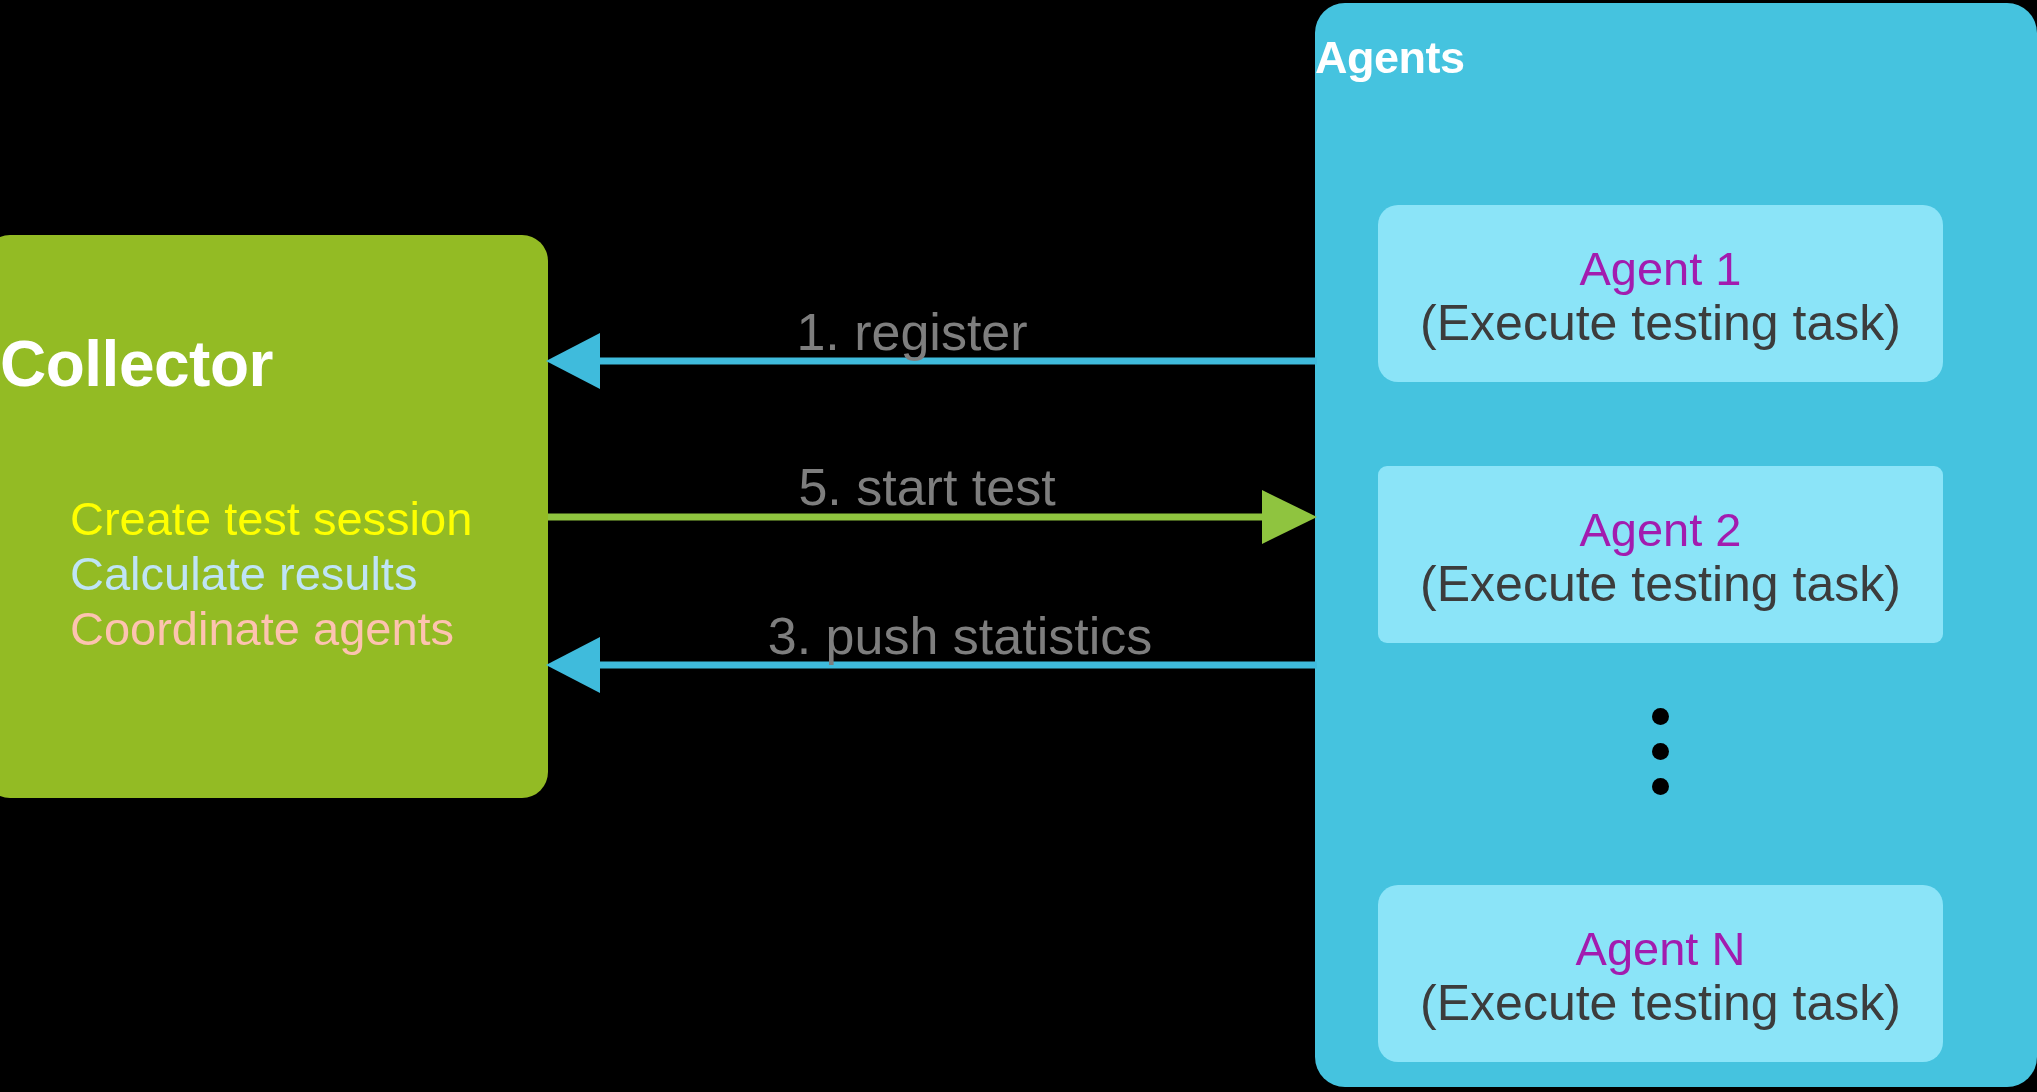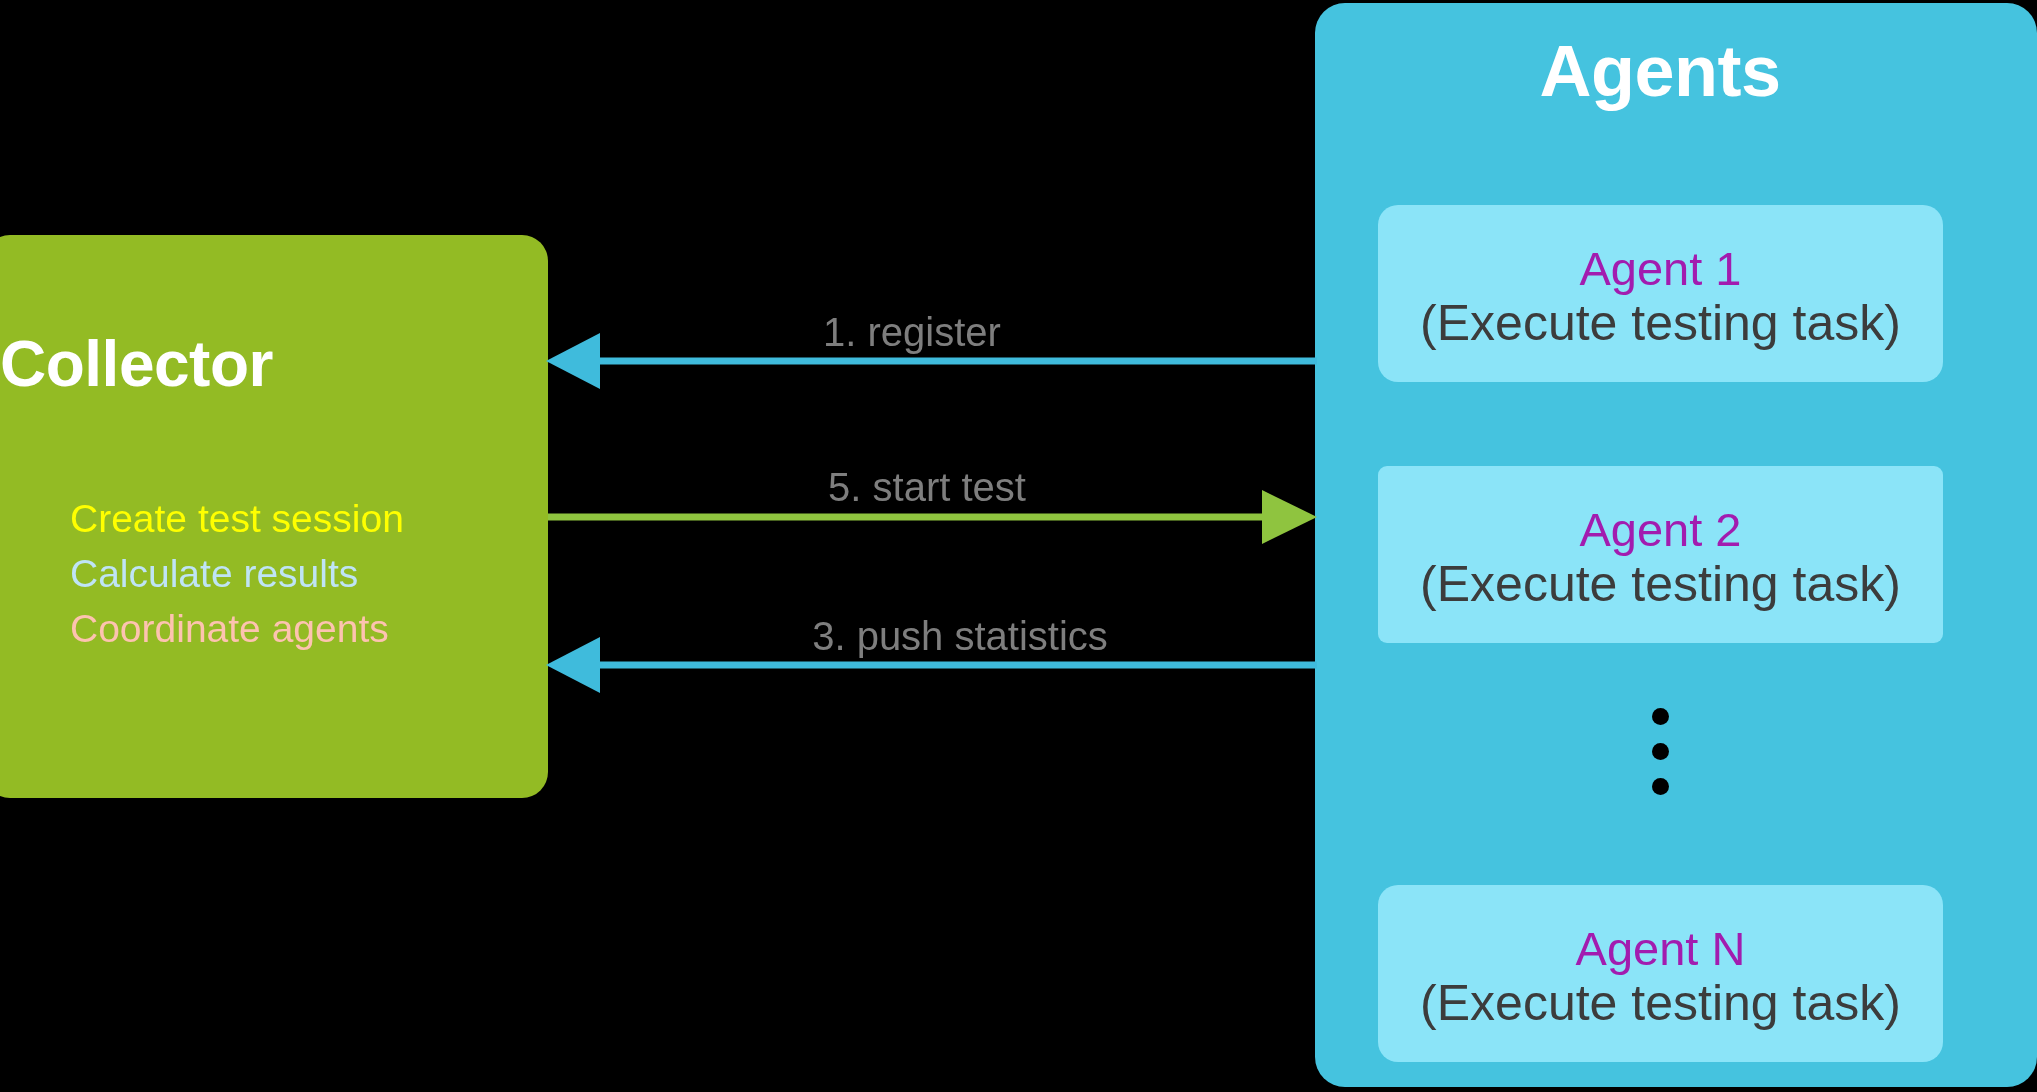--- a/index.html
+++ b/index.html
@@ -45,21 +45,21 @@
     letter-spacing: -0.5px;
     line-height: 1;
   }
   .collector-list {
     position: absolute;
     left: 86px;
     top: 256px;
     width: 440px;
   }
   .collector-list-item {
-    font-size: 39px;
+    font-size: 47px;
     line-height: 55px;
     white-space: nowrap;
   }
   .cl-0 { color: #FFFF00; }
   .cl-1 { color: #FDC3B0; }
   .cl-2 { color: #BFE4F6; }
 
   
   .agents-panel {
     position: absolute;
@@ -69,23 +69,23 @@
     height: 1084px;
     background: #45C3DF;
     border-radius: 30px;
     box-sizing: border-box;
   }
   .agents-title {
     position: absolute;
     left: 0;
     top: 32px;
     width: 690px;
-    text-align: center;
+    text-align: left;
     color: #FFFFFF;
-    font-size: 72px;
+    font-size: 45px;
     font-weight: bold;
     letter-spacing: -0.5px;
     line-height: 1;
   }
   .agent-card {
     position: absolute;
     left: 63px;
     width: 565px;
     height: 177px;
     background: #8BE4F8;
@@ -132,21 +132,21 @@
     position: absolute;
     left: 0;
     top: 0;
     width: 2037px;
     height: 1092px;
     pointer-events: none;
   }
   .flow-label {
     position: absolute;
     color: #7E7E7E;
-    font-size: 40px;
+    font-size: 52px;
     line-height: 46px;
     text-align: center;
     white-space: nowrap;
     transform: translateX(-50%);
   }
   .fl-0 { left: 912px; top: 309px; }
   .fl-1 { left: 927px; top: 464px; }
   .fl-2 { left: 960px; top: 613px; }
 </style>
 </head>

